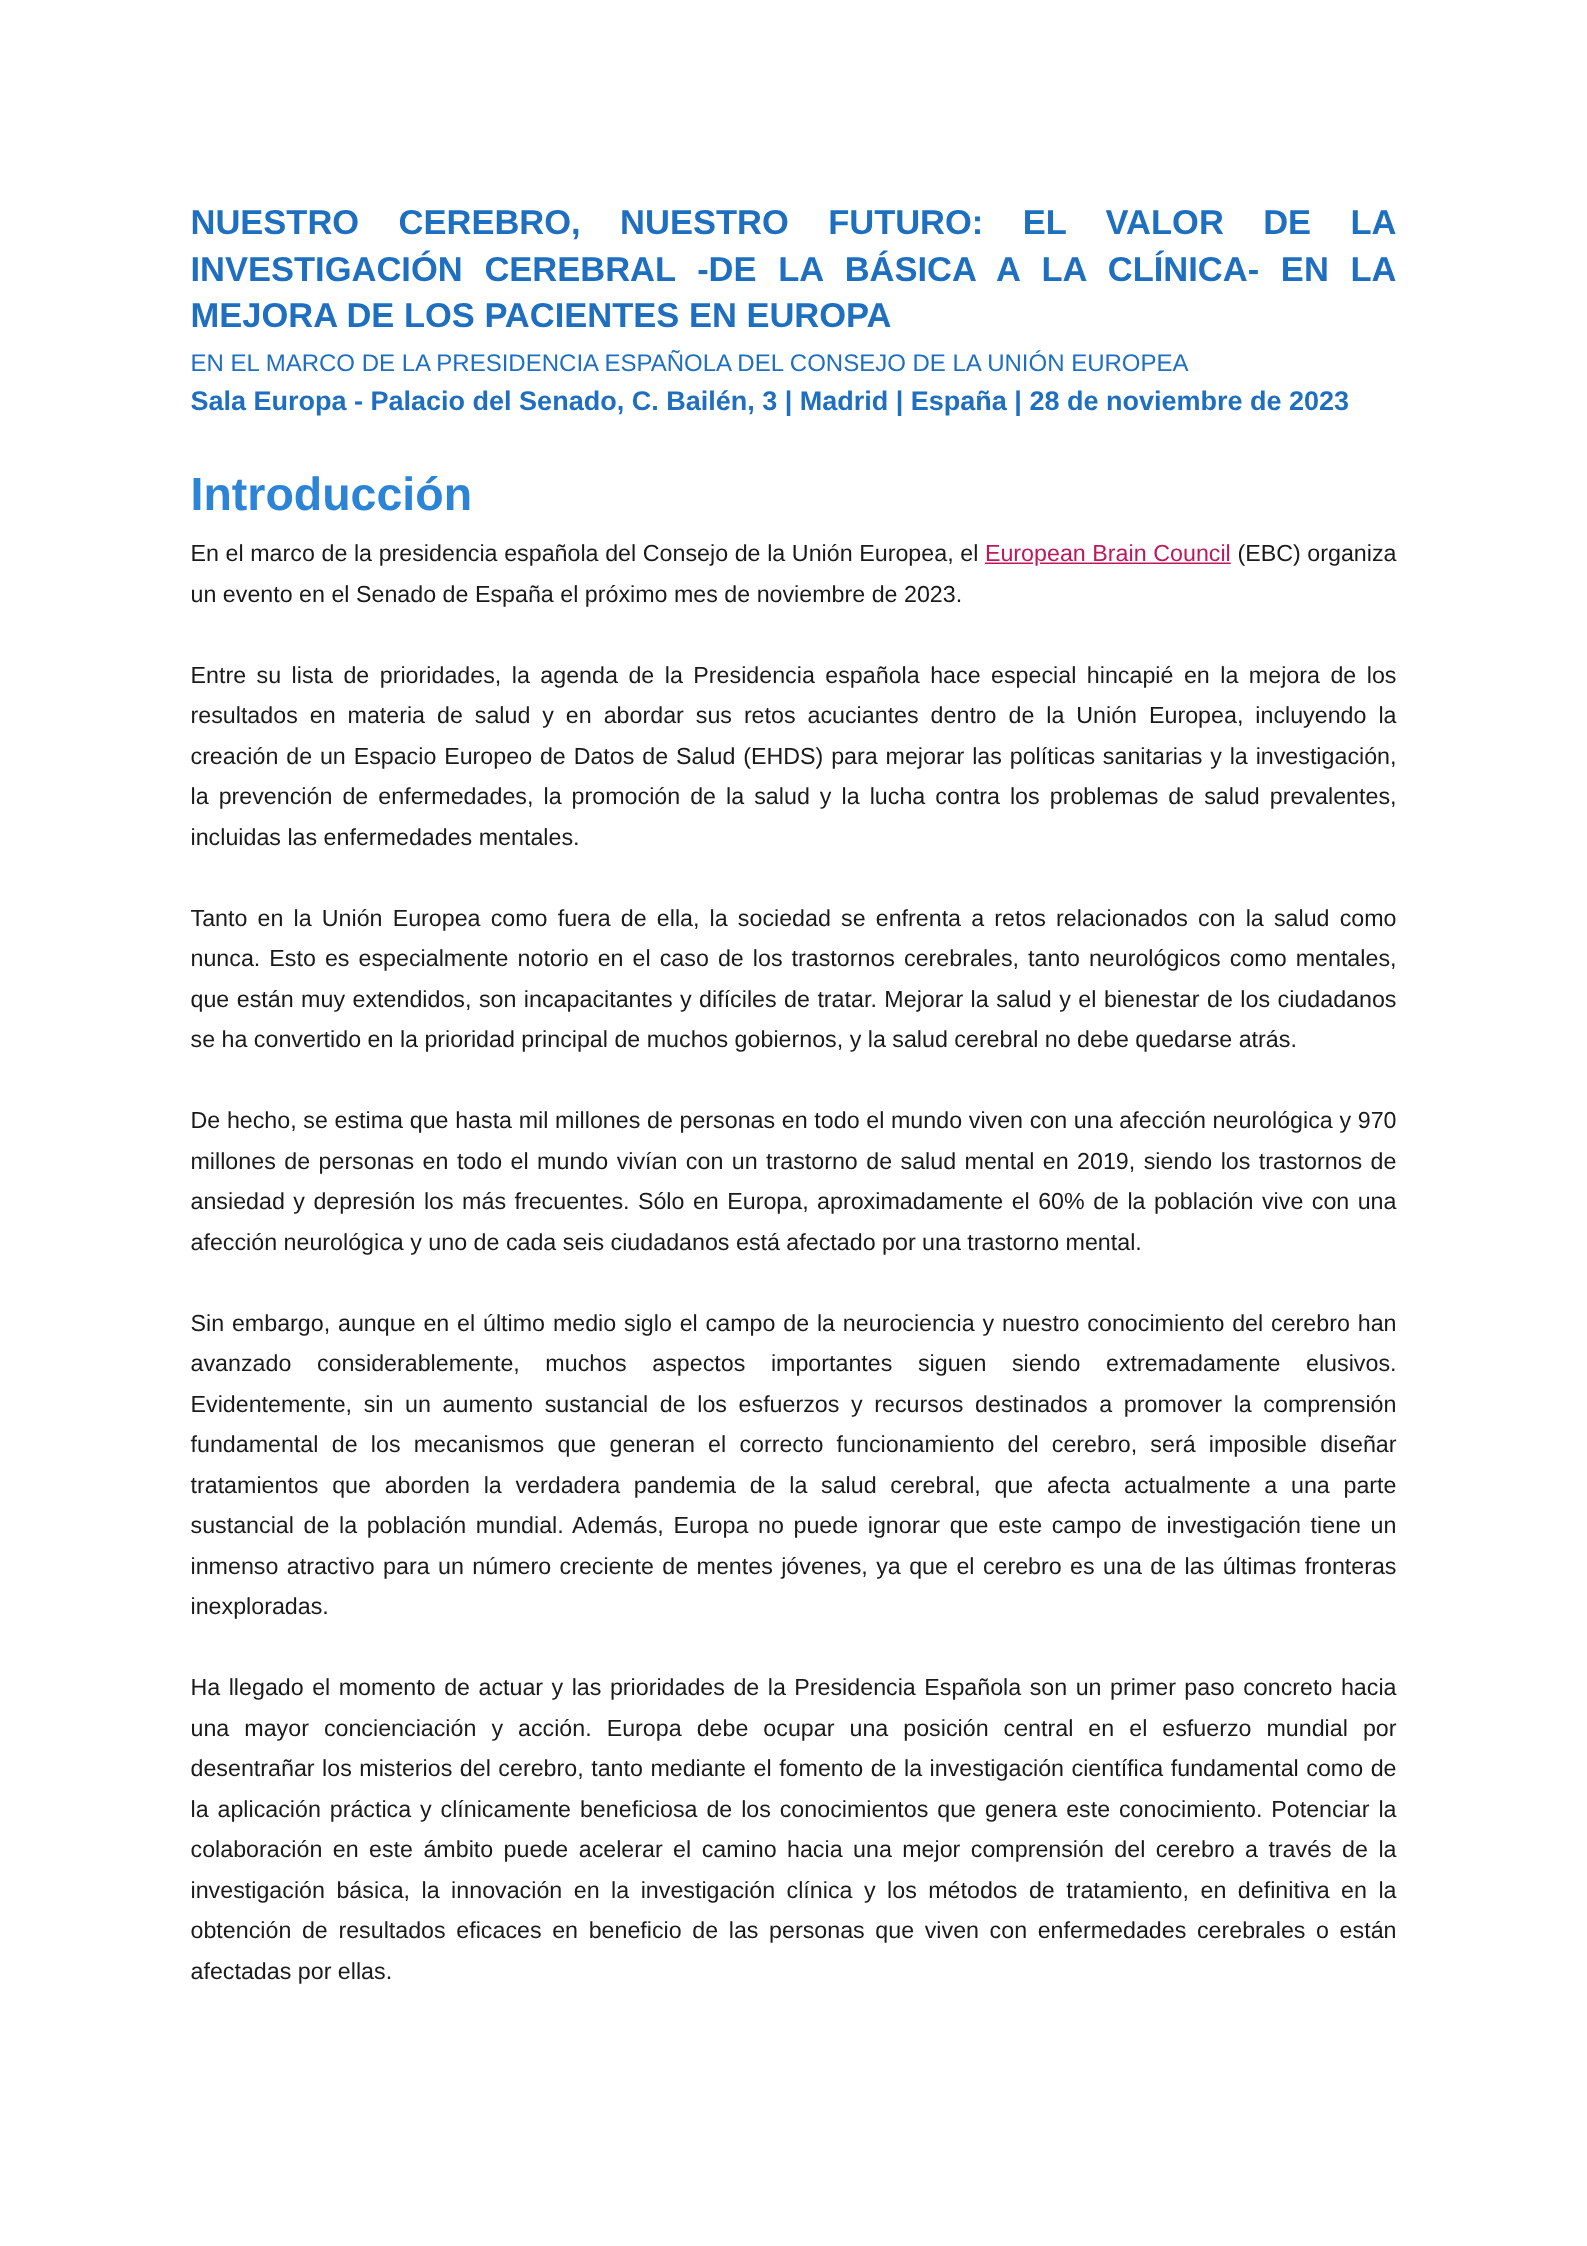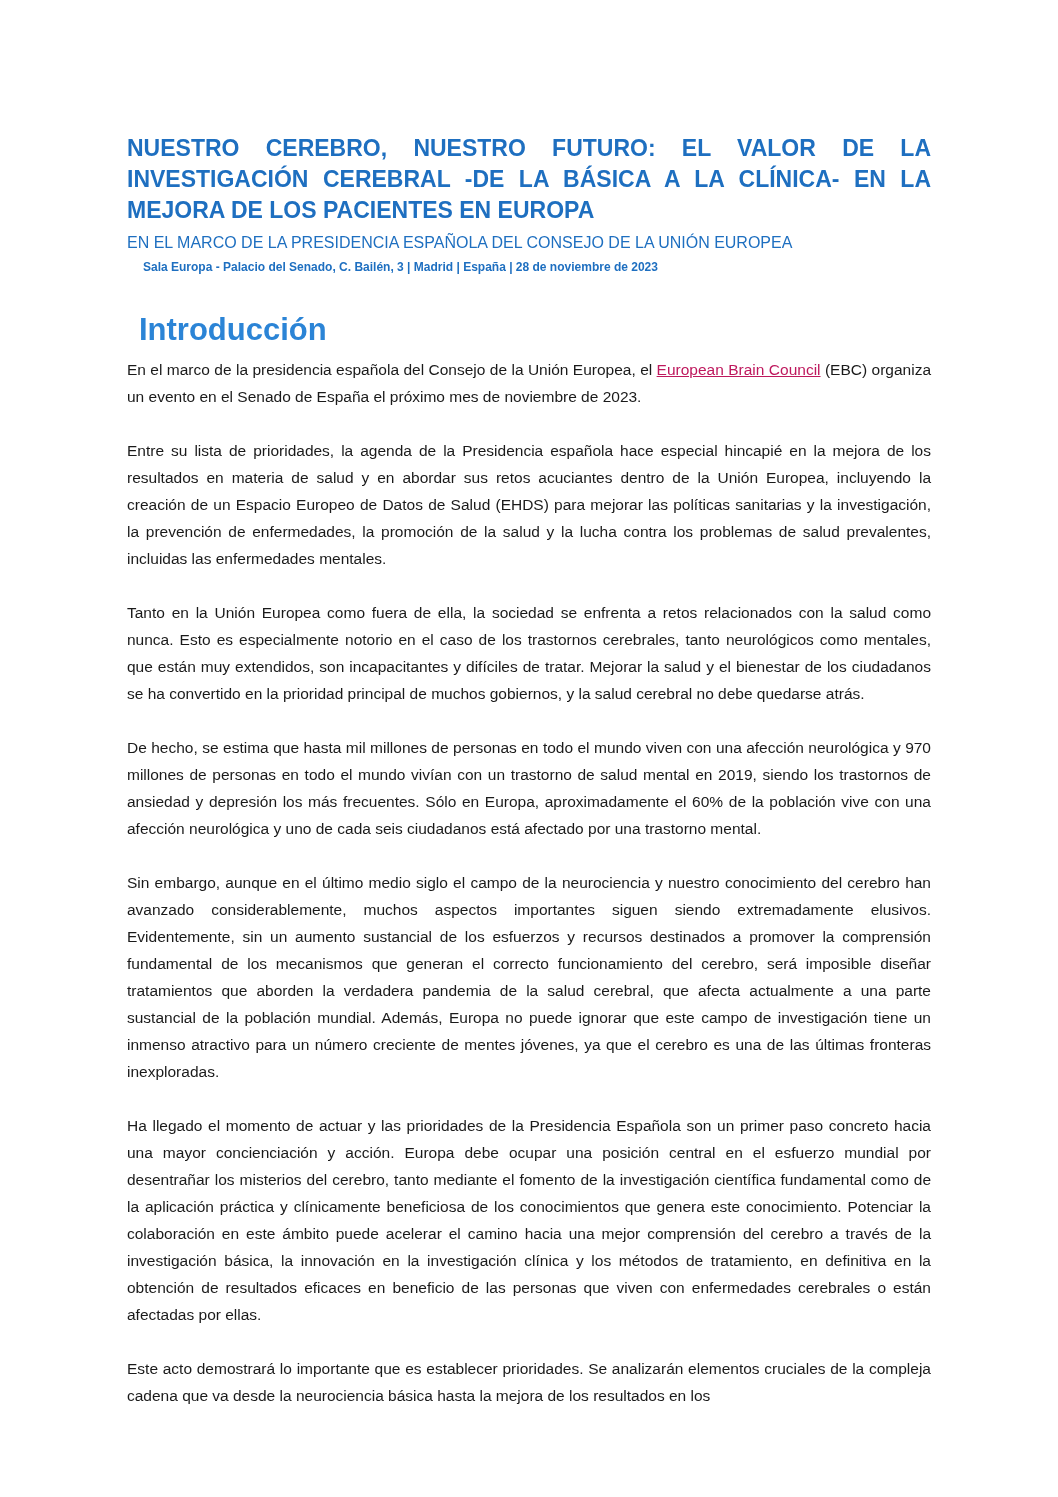--- a/index.html
+++ b/index.html
@@ -25,29 +25,29 @@
     }
     .doc-subtitle {
       margin: 6px 0 0 0;
       color: #1e6fc0;
       font-size: 16px;
       line-height: 21px;
       font-weight: normal;
       text-align: left;
     }
     .doc-venue {
-      margin: 3px 0 0 16px;
+      margin: 3px 0 0 0;
       color: #1e6fc0;
-      font-size: 12px;
+      font-size: 18px;
       line-height: 22px;
       font-weight: bold;
       text-align: left;
     }
     .section-heading {
-      margin: 34px 0 8px 12px;
+      margin: 34px 0 8px 0;
       color: #2b84d6;
       font-size: 31px;
       line-height: 36px;
       font-weight: bold;
     }
     .par {
       margin: 0 0 27px 0;
       font-size: 15.5px;
       line-height: 27px;
       text-align: justify;
@@ -79,15 +79,14 @@
   <p class="par">Entre su lista de prioridades, la agenda de la Presidencia española hace especial hincapié en la mejora de los resultados en materia de salud y en abordar sus retos acuciantes dentro de la Unión Europea, incluyendo la creación de un Espacio Europeo de Datos de Salud (EHDS) para mejorar las políticas sanitarias y la investigación, la prevención de enfermedades, la promoción de la salud y la lucha contra los problemas de salud prevalentes, incluidas las enfermedades mentales.</p>
 
   <p class="par">Tanto en la Unión Europea como fuera de ella, la sociedad se enfrenta a retos relacionados con la salud como nunca. Esto es especialmente notorio en el caso de los trastornos cerebrales, tanto neurológicos como mentales, que están muy extendidos, son incapacitantes y difíciles de tratar. Mejorar la salud y el bienestar de los ciudadanos se ha convertido en la prioridad principal de muchos gobiernos, y la salud cerebral no debe quedarse atrás.</p>
 
   <p class="par">De hecho, se estima que hasta mil millones de personas en todo el mundo viven con una afección neurológica y 970 millones de personas en todo el mundo vivían con un trastorno de salud mental en 2019, siendo los trastornos de ansiedad y depresión los más frecuentes. Sólo en Europa, aproximadamente el 60% de la población vive con una afección neurológica y uno de cada seis ciudadanos está afectado por una trastorno mental.</p>
 
   <p class="par">Sin embargo, aunque en el último medio siglo el campo de la neurociencia y nuestro conocimiento del cerebro han avanzado considerablemente, muchos aspectos importantes siguen siendo extremadamente elusivos. Evidentemente, sin un aumento sustancial de los esfuerzos y recursos destinados a promover la comprensión fundamental de los mecanismos que generan el correcto funcionamiento del cerebro, será imposible diseñar tratamientos que aborden la verdadera pandemia de la salud cerebral, que afecta actualmente a una parte sustancial de la población mundial. Además, Europa no puede ignorar que este campo de investigación tiene un inmenso atractivo para un número creciente de mentes jóvenes, ya que el cerebro es una de las últimas fronteras inexploradas.</p>
 
   <p class="par">Ha llegado el momento de actuar y las prioridades de la Presidencia Española son un primer paso concreto hacia una mayor concienciación y acción. Europa debe ocupar una posición central en el esfuerzo mundial por desentrañar los misterios del cerebro, tanto mediante el fomento de la investigación científica fundamental como de la aplicación práctica y clínicamente beneficiosa de los conocimientos que genera este conocimiento. Potenciar la colaboración en este ámbito puede acelerar el camino hacia una mejor comprensión del cerebro a través de la investigación básica, la innovación en la investigación clínica y los métodos de tratamiento, en definitiva en la obtención de resultados eficaces en beneficio de las personas que viven con enfermedades cerebrales o están afectadas por ellas.</p>
 
-  <p class="par">Este acto demostrará lo importante que es establecer prioridades. Se analizarán elementos cruciales de la compleja cadena que va desde la neurociencia básica hasta la mejora de los resultados en los</p>
 
 </div>
 
 </body></html>

